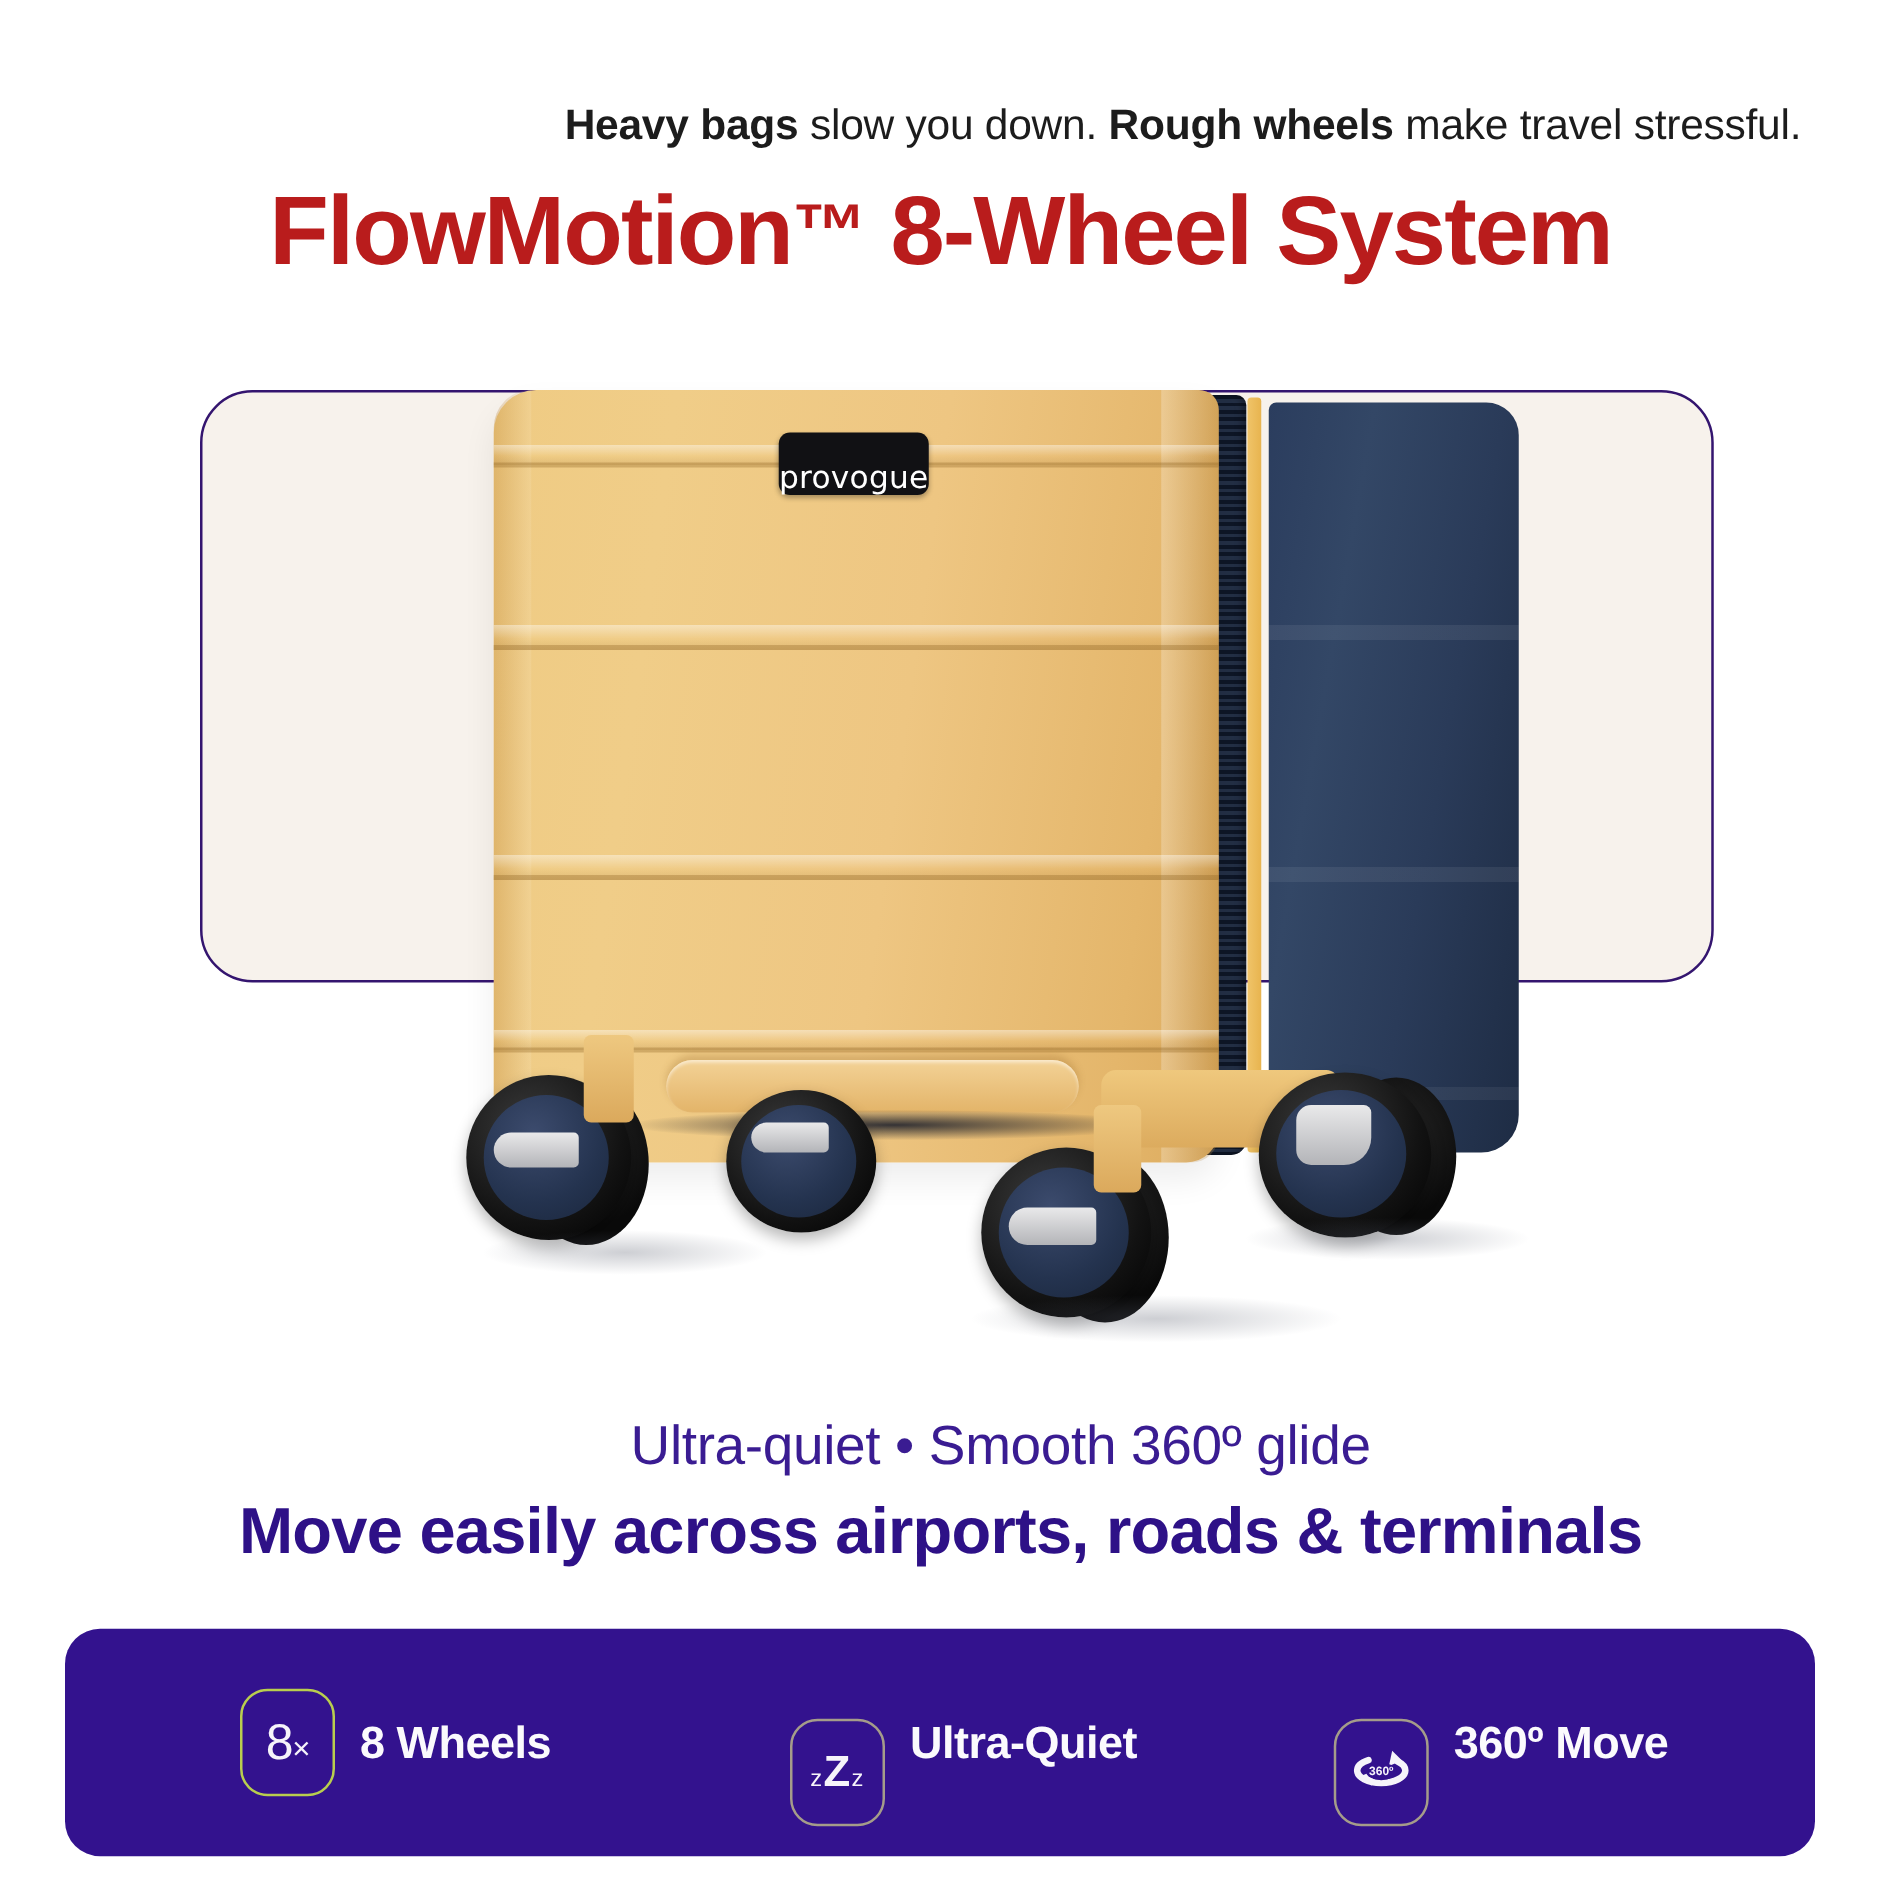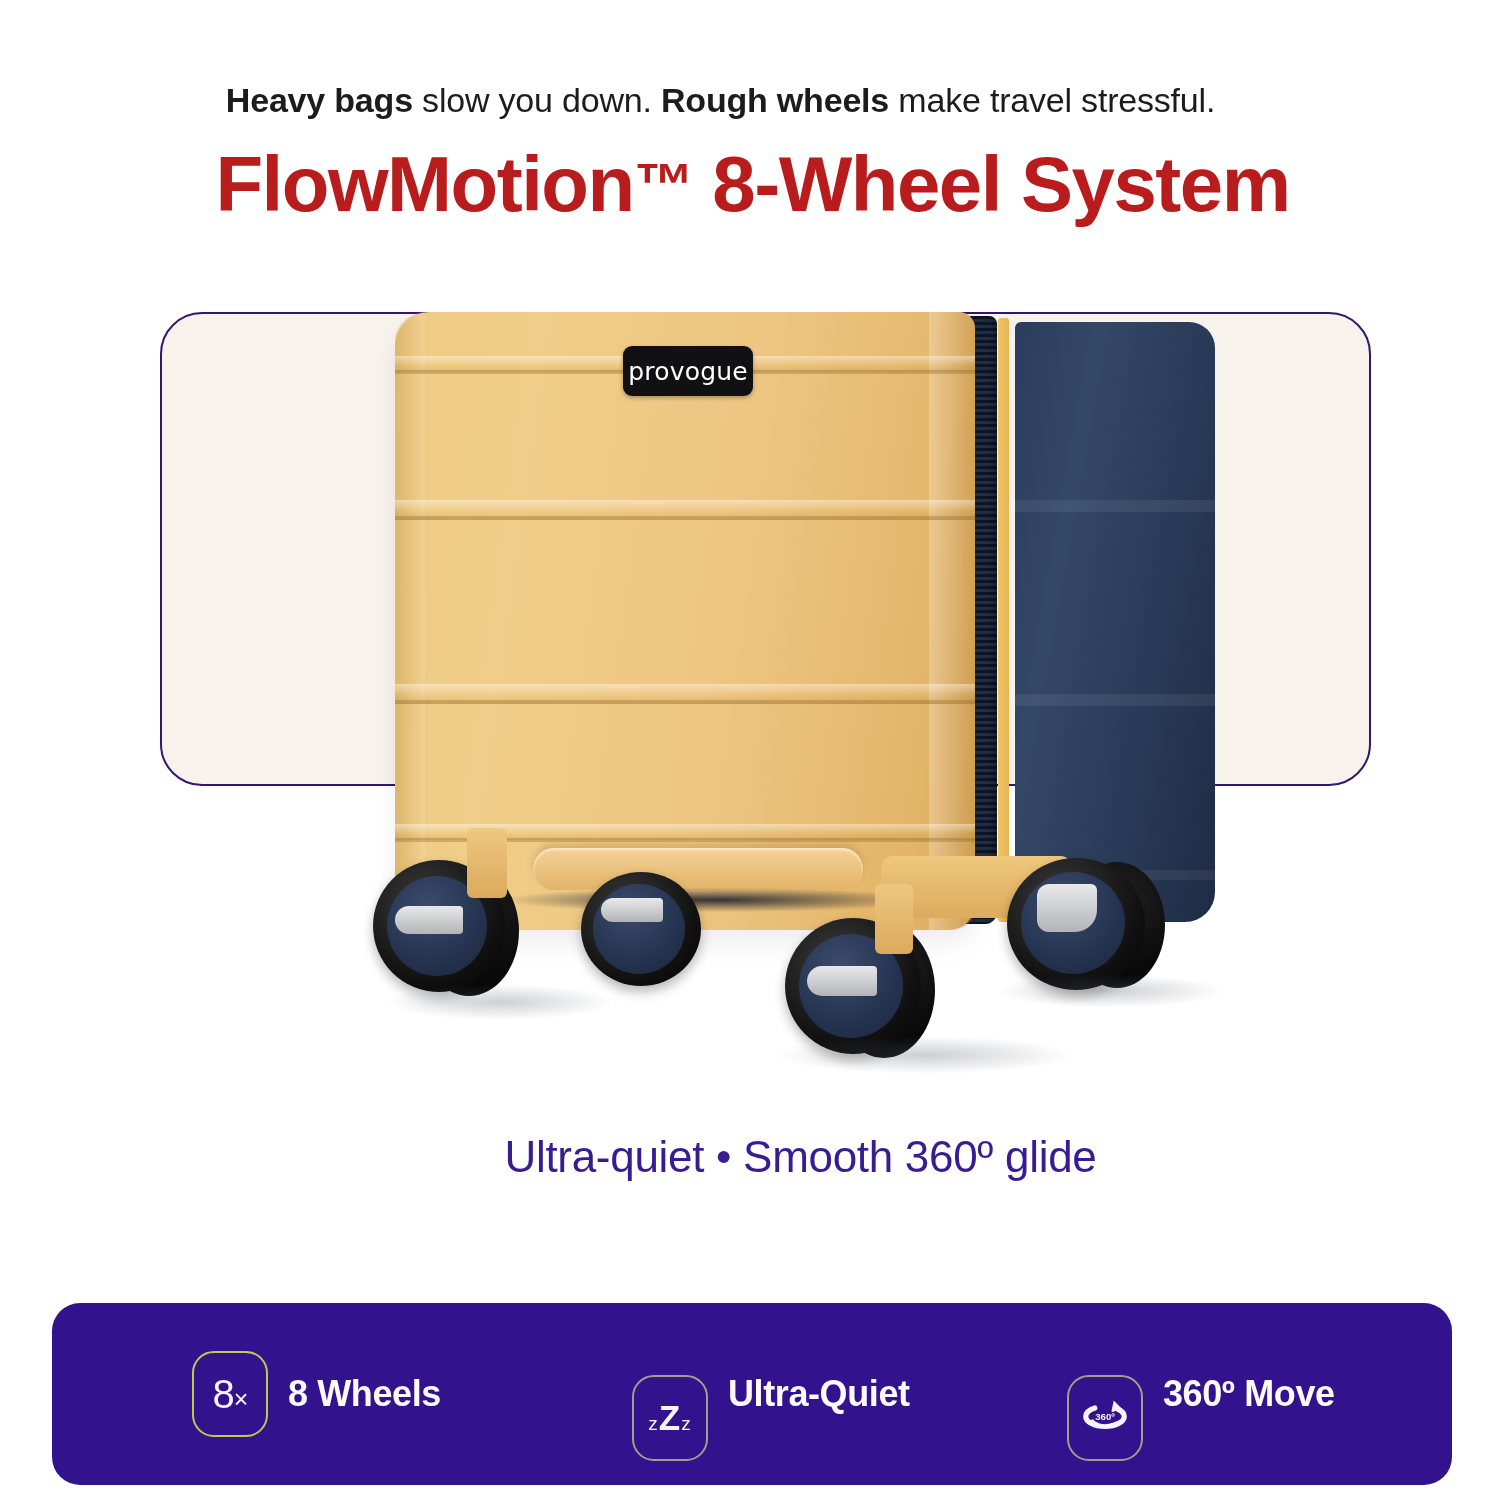--- a/index.html
+++ b/index.html
@@ -7,21 +7,21 @@
     width: 1505px; height: 1505px;
     background: #ffffff;
     font-family: "Liberation Sans", sans-serif;
     overflow: hidden;
   }
   .page { position: relative; width: 1505px; height: 1505px; background: #fff; }
 
   
   .tagline {
     position: absolute; left: 0; top: 78px; width: 1441px;
-    text-align: center;
+    text-align: right;
     font-size: 34px; line-height: 44px;
     color: #1c1c1c; letter-spacing: -0.2px;
     white-space: nowrap;
   }
   .tagline b { font-weight: 700; }
   .tagline .lite { font-weight: 400; }
 
   .headline {
     position: absolute; left: 0; top: 136px; width: 1505px;
     text-align: center;
@@ -136,23 +136,23 @@
   }
   
   .foot-right{
     position:absolute; left:486px; top:544px; width:190px; height:62px;
     background:linear-gradient(to bottom,#efc87d,#dcab5e);
     border-radius:12px 10px 18px 14px;
   }
 
   
   .logo-plate{
-    position:absolute; left:228px; top:34px; width:130px; height:50px;
+    position:absolute; left:228px; top:34px; width:120px; height:50px;
     background:#111114; border-radius:9px;
-    display:flex; align-items:center; justify-content:center;
+    display:flex; align-items:flex-end; justify-content:center;
     box-shadow: 0 2px 4px rgba(0,0,0,.3);
   }
   .logo-plate span{
     color:#fff; font-size:25px; letter-spacing:.2px; font-weight:400;
     font-family:"DejaVu Sans", sans-serif;
   }
 
   
   .wheel { position: absolute; }
   .tyre {
@@ -302,20 +302,21 @@
         <div class="hub-slot" style="left:30px; top:26px; width:60px; height:48px; border-radius:12px 6px 22px 12px;"></div>
       </div>
 
       <div class="floor-shadow" style="left:30px; top:672px; width:230px; height:36px;"></div>
       <div class="floor-shadow" style="left:420px; top:724px; width:300px; height:38px;"></div>
       <div class="floor-shadow" style="left:640px; top:662px; width:230px; height:34px;"></div>
     </div>
   </div>
 
   <div class="sub1">Ultra-quiet • Smooth 360º glide</div>
+  <div class="sub2">Move easily across airports, roads &amp; terminals</div>
 
   <div class="badge-bar">
 
     <div class="badge">
       <div class="badge-icon">
         <span class="ico-8x"><span>8</span><span class="x">×</span></span>
       </div>
       <span class="badge-label">8 Wheels</span>
     </div>
 

